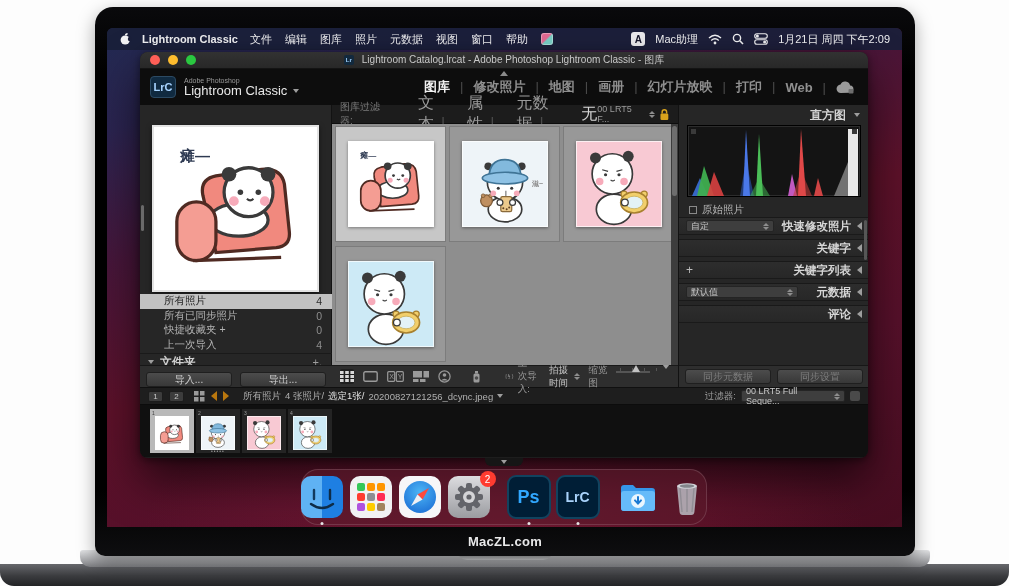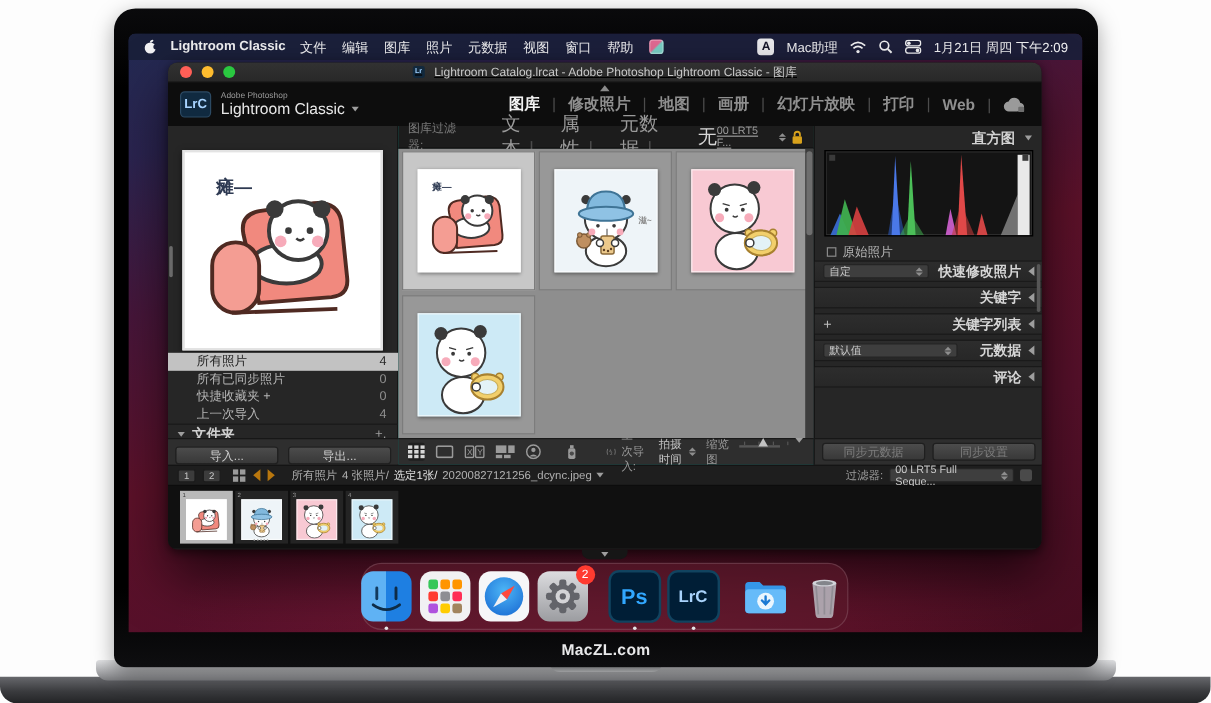--- a/index.html
+++ b/index.html
@@ -35,21 +35,21 @@
     font-size:10px;font-weight:bold;display:flex;align-items:center;justify-content:center;}
   .clock{font-size:11px;}
   .menu-extra{width:12px;height:12px;border-radius:3px;background:linear-gradient(135deg,#e26a93 45%,#79cfc5 55%);box-shadow:inset 0 0 0 1px rgba(255,255,255,.35);}
 
   
   .lrwin{left:33px;top:24px;width:728px;height:406px;border-radius:8px;overflow:hidden;
     box-shadow:0 22px 44px rgba(0,0,0,.6), 0 2px 8px rgba(0,0,0,.5);background:#1d1d1d;}
   .titlebar{position:relative;height:17px;background:linear-gradient(#323232,#282828);display:flex;align-items:center;border-bottom:1px solid #141414;}
   .tl-dot{width:10px;height:10px;border-radius:50%;margin-left:8px;}
   .tl-dot:first-child{margin-left:10px;}
-  .title-wrap{position:absolute;left:0;right:0;display:flex;justify-content:center;align-items:center;gap:8px;pointer-events:none;text-decoration:underline;}
+  .title-wrap{position:absolute;left:0;right:0;display:flex;justify-content:center;align-items:center;gap:8px;pointer-events:none;}
   .title-ico{width:10px;height:10px;border-radius:2px;background:#12293d;color:#9fd1ff;font-size:6px;font-weight:bold;
     display:flex;align-items:center;justify-content:center;}
   .title-txt{font-size:10px;color:#c9c9c9;}
 
   .lrheader{position:relative;height:36px;background:#0d0d0d;display:flex;align-items:center;padding:0 14px 0 10px;}
   .lrlogo{width:26px;height:22px;border-radius:4px;background:#102a40;border:1px solid #2c4a63;color:#a8d4ff;
     font-size:11px;font-weight:bold;display:flex;align-items:center;justify-content:center;}
   .brandcol{margin-left:8px;line-height:1.05;}
   .brand-small{font-size:7px;color:#9a9a9a;}
   .brand{font-size:13px;color:#e8e8e8;display:flex;align-items:center;gap:6px;}
@@ -84,21 +84,21 @@
   .pbtn{width:86px;height:15px;background:linear-gradient(#4c4c4c,#383838);border:1px solid #1f1f1f;border-radius:3px;
     color:#d0d0d0;font-size:10px;display:flex;align-items:center;justify-content:center;}
   .lscroll{position:absolute;left:1px;top:100px;width:3px;height:26px;border-radius:2px;background:#6a6a6a;}
 
   
   .filterbar{height:19px;background:#1c1c1c;border-bottom:1px solid #0d0d0d;display:flex;align-items:center;
     padding:0 8px;font-size:10px;color:#7a7a7a;}
   .fopts{display:flex;align-items:center;margin-left:26px;font-size:16px;color:#9a9a9a;}
   .fopts span.o::after{content:"|";color:#4a4a4a;margin:0 7px;}
   .fopts .on{color:#d6d6d6;}
-  .fpreset{margin-left:auto;display:flex;align-items:center;gap:4px;color:#9a9a9a;font-size:9px;text-decoration:underline;}
+  .fpreset{margin-left:auto;display:flex;align-items:center;gap:4px;color:#9a9a9a;font-size:9px;}
 
   
   .grid{position:relative;height:241px;background:#8e8e8e;overflow:hidden;}
   .gcell{position:absolute;width:111px;height:116px;background:#989898;border:1px solid #7c7c7c;}
   .gcell.sel{background:#c7c7c7;}
   .ph{position:relative;width:86px;height:86px;margin:14px auto 0;box-shadow:0 1px 3px rgba(0,0,0,.4);border:1px solid rgba(255,255,255,.7);}
   .ph svg{display:block;width:100%;height:100%;}
   .ph .cap{position:absolute;font-weight:bold;pointer-events:none;}
   .cap-sofa{left:14%;top:10%;font-size:8px;color:#2e3a52;}
   .cap-boba{right:4%;top:44%;font-size:7px;color:#8a8a8a;}

